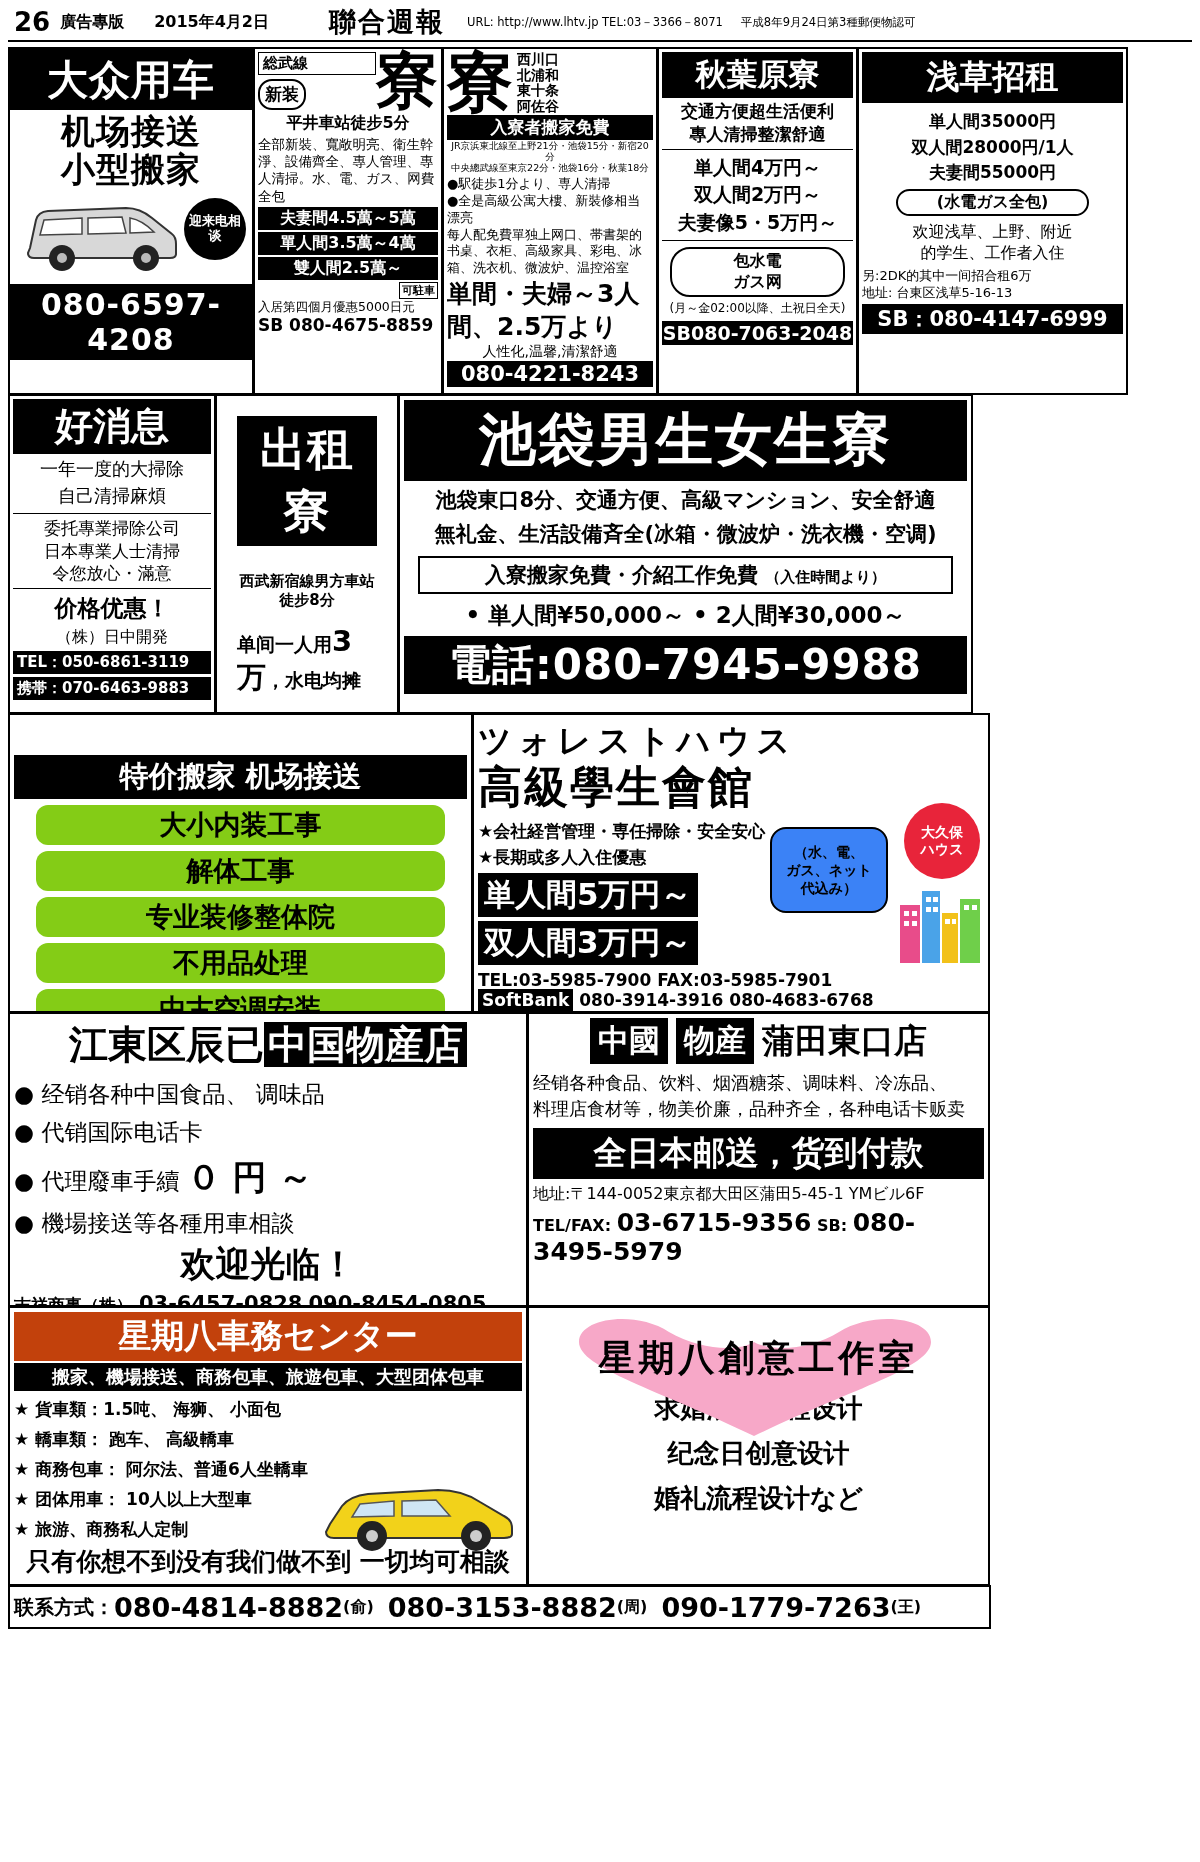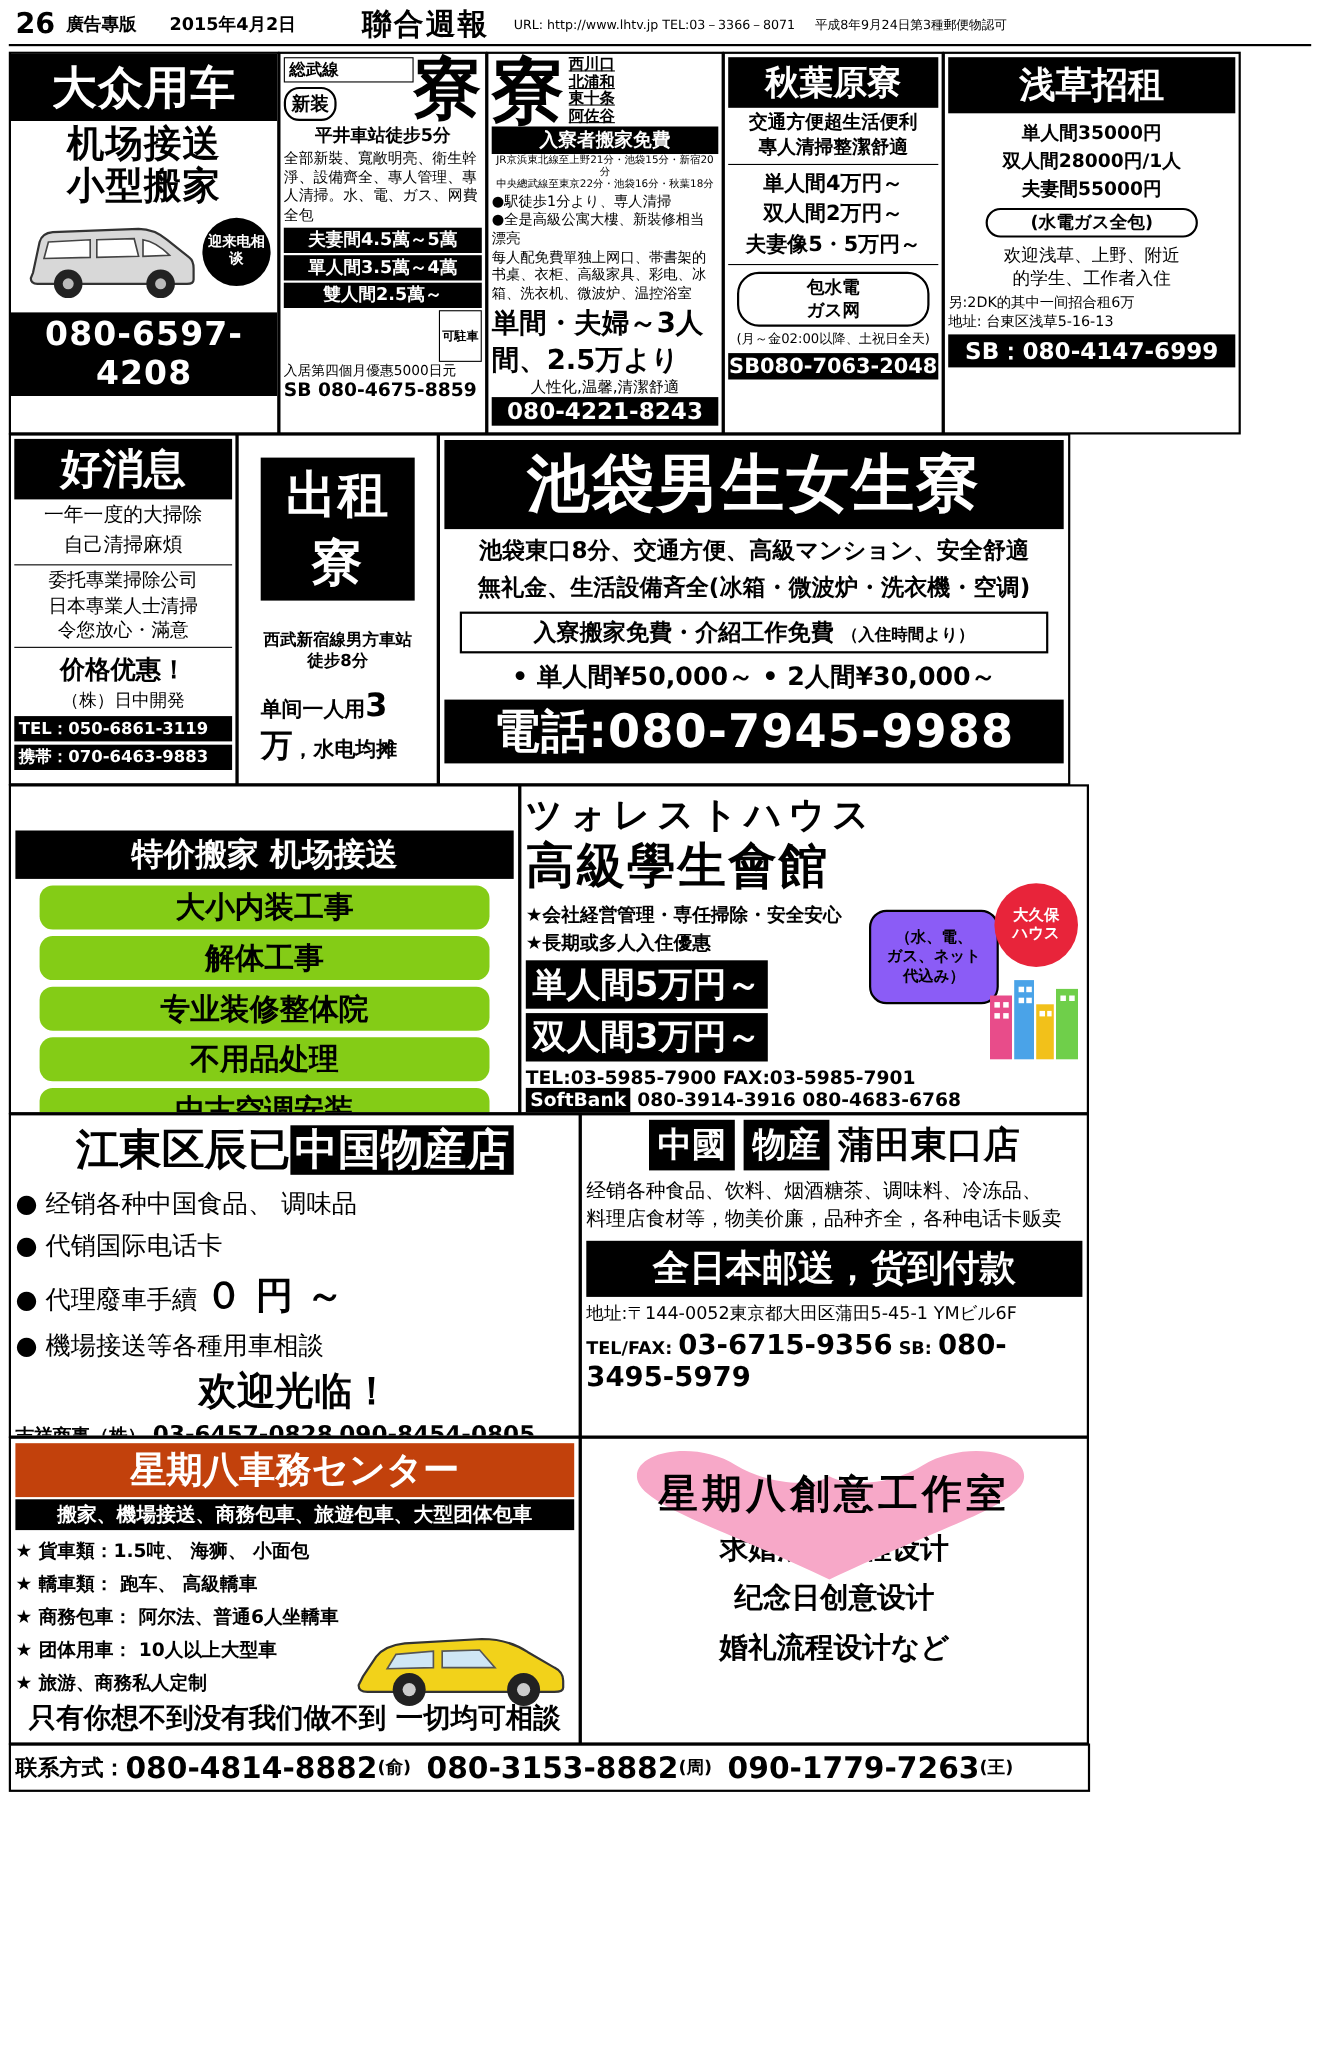--- a/index.html
+++ b/index.html
@@ -48,21 +48,21 @@
   .sb-ryou { font-size:62px; font-weight:bold; line-height:0.95; }
   .sb-body { font-size:13.5px; line-height:1.28; margin-top:2px; }
   .sb-price { background:#000; color:#fff; font-size:16px; font-weight:bold; text-align:center; margin:2px 0; padding:1px 0; }
   .sb-foot { font-size:12.5px; line-height:1.25; }
   .sb-tel { font-size:17px; font-weight:bold; }
 
   
   #ad-ryou { width:216px; height:348px; padding:3px; }
   .ry-head { display:flex; }
   .ry-big { font-size:66px; font-weight:bold; line-height:0.95; }
-  .ry-stations { font-size:14px; font-weight:bold; line-height:1.12; padding-left:4px;text-decoration:underline; }
+  .ry-stations { font-size:14px; font-weight:bold; line-height:1.12; padding-left:4px; }
   .ry-bar { background:#000; color:#fff; text-align:center; font-size:17px; font-weight:bold; padding:1px 0; }
   .ry-mini { font-size:9.5px; line-height:1.2; text-align:center; }
   .ry-list { font-size:13px; line-height:1.3; margin-top:2px; }
   .ry-price { font-size:25px; font-weight:bold; }
   .ry-tel { background:#000; color:#fff; text-align:center; font-size:21px; font-weight:bold; padding:1px 0; }
 
   
   #ad-akiba { width:201px; height:348px; padding:3px; }
   .ak-title { background:#000; color:#fff; text-align:center; font-size:31px; font-weight:bold; padding:2px 0; }
   .ak-sub { font-size:17px; font-weight:bold; line-height:1.2; text-align:center; margin-top:3px; }
@@ -110,21 +110,21 @@
   .bj-pill { border:2px solid #000; border-radius:18px; text-align:center; font-size:23px; font-weight:bold; margin:7px 60px 0; padding:2px 0; }
 
   #ad-tourist { width:518px; height:300px; padding:4px; position:relative; }
   .tr-script { font-size:33px; font-weight:bold; font-family:"DejaVu Serif", serif; letter-spacing:6px; }
   .tr-title { font-size:44px; font-weight:bold; font-family:"DejaVu Serif", serif; letter-spacing:2px; margin-top:-6px; }
   .tr-line { font-size:17px; font-weight:bold; margin-top:3px; }
   .tr-price { background:#000; color:#fff; display:inline-block; font-size:31px; font-weight:bold; padding:1px 6px; margin-top:4px; }
   .tr-tel { font-size:17px; font-weight:bold; margin-top:5px; }
   .tr-sb { font-size:17px; font-weight:bold; }
   .tr-sb span.lbl { background:#000; color:#fff; padding:1px 4px; }
-  .tr-bubble { position:absolute; right:80px; top:112px; width:118px; height:86px; border:2px solid #000; border-radius:16px; background:#8b5cf6;
+  .tr-bubble { position:absolute; right:100px; top:112px; width:118px; height:86px; border:2px solid #000; border-radius:16px; background:#3b82f6;
      font-size:14px; font-weight:bold; line-height:1.3; display:flex; align-items:center; justify-content:center; text-align:center; }
   .tr-seal { position:absolute; right:8px; top:88px; width:76px; height:76px; border-radius:50%; background:#e8243a; color:#fff;
      font-size:14px; font-weight:bold; display:flex; align-items:center; justify-content:center; text-align:center; line-height:1.2; }
 
   
   #ad-jiangdong { width:520px; height:295px; padding:4px; }
   .jd-title { font-size:39px; font-weight:bold; text-align:center; }
   .jd-title .inv { background:#000; color:#fff; padding:0 4px; }
   .jd-li { font-size:23px; margin-top:7px; }
   .jd-zero { font-size:34px; font-weight:bold; }
@@ -207,21 +207,21 @@
             <div class="sb-line">総武線</div>
             <div class="sb-new">新装</div>
           </div>
           <div class="sb-ryou">寮</div>
         </div>
         <div style="font-size:16px;font-weight:bold;text-align:center;margin-top:2px">平井車站徒步5分</div>
         <div class="sb-body">全部新裝、寬敞明亮、衛生幹淨、設備齊全、專人管理、專人清掃。水、電、ガス、网費全包</div>
         <div class="sb-price">夫妻間4.5萬～5萬</div>
         <div class="sb-price">單人間3.5萬～4萬</div>
         <div class="sb-price">雙人間2.5萬～</div>
-        <div style="text-align:right;font-size:11px;font-weight:bold;border:1px solid #000;display:inline-block;float:right;padding:15px 2px">可駐車</div>
+        <div style="text-align:right;font-size:11px;font-weight:bold;border:1px solid #000;display:inline-block;float:right;padding:0 2px">可駐車</div>
         <div style="clear:both"></div>
         <div class="sb-foot">入居第四個月優惠5000日元</div>
         <div class="sb-tel">SB 080-4675-8859</div>
       </div>
 
       <div class="cell" id="ad-ryou">
         <div class="ry-head">
           <div class="ry-big">寮</div>
           <div class="ry-stations" style="white-space:pre-line">西川口
 北浦和

